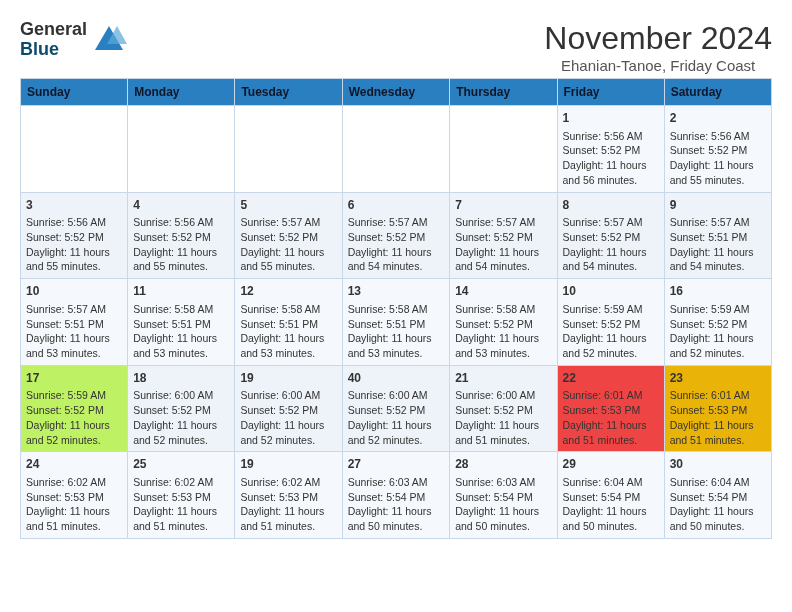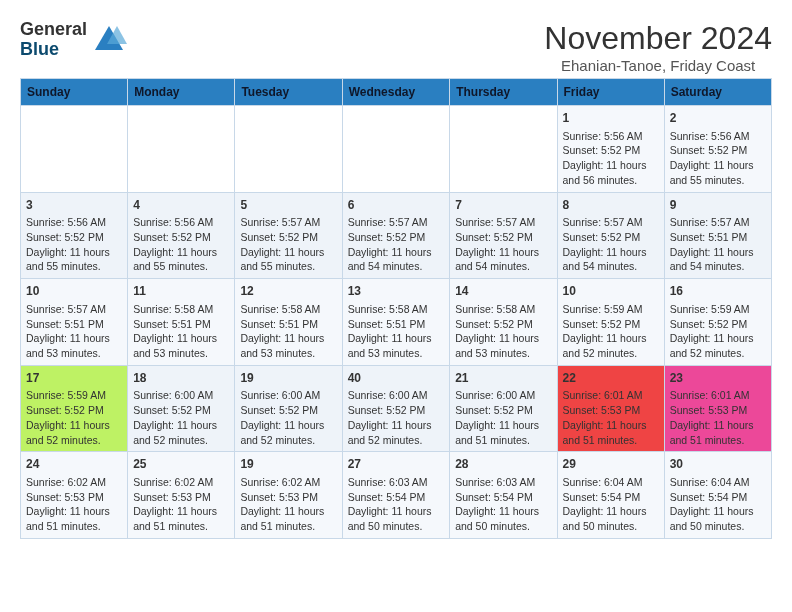--- a/index.html
+++ b/index.html
@@ -153,21 +153,21 @@
         <td><span class="day-num">10</span><span>Sunrise: 5:59 AM</span><br><span>Sunset: 5:52 PM</span><br><span>Daylight: 11 hours</span><br><span>and 52 minutes.</span></td>
         <td><span class="day-num">16</span><span>Sunrise: 5:59 AM</span><br><span>Sunset: 5:52 PM</span><br><span>Daylight: 11 hours</span><br><span>and 52 minutes.</span></td>
       </tr>
       <tr>
         <td style="background: #bef264;"><span class="day-num">17</span><span>Sunrise: 5:59 AM</span><br><span>Sunset: 5:52 PM</span><br><span>Daylight: 11 hours</span><br><span>and 52 minutes.</span></td>
         <td style="background: rgb(238, 243, 249);"><span class="day-num">18</span><span>Sunrise: 6:00 AM</span><br><span>Sunset: 5:52 PM</span><br><span>Daylight: 11 hours</span><br><span>and 52 minutes.</span></td>
         <td style="background: rgb(238, 243, 249);"><span class="day-num">19</span><span>Sunrise: 6:00 AM</span><br><span>Sunset: 5:52 PM</span><br><span>Daylight: 11 hours</span><br><span>and 52 minutes.</span></td>
         <td style="background: rgb(238, 243, 249);"><span class="day-num">40</span><span>Sunrise: 6:00 AM</span><br><span>Sunset: 5:52 PM</span><br><span>Daylight: 11 hours</span><br><span>and 52 minutes.</span></td>
         <td style="background: rgb(238, 243, 249); margin-left: 29px;"><span class="day-num">21</span><span>Sunrise: 6:00 AM</span><br><span>Sunset: 5:52 PM</span><br><span>Daylight: 11 hours</span><br><span>and 51 minutes.</span></td>
         <td style="background: #ef4444;"><span class="day-num">22</span><span>Sunrise: 6:01 AM</span><br><span>Sunset: 5:53 PM</span><br><span>Daylight: 11 hours</span><br><span>and 51 minutes.</span></td>
-        <td style="background: #ec4899;"><span class="day-num">23</span><span>Sunrise: 6:01 AM</span><br><span>Sunset: 5:53 PM</span><br><span>Daylight: 11 hours</span><br><span>and 51 minutes.</span></td>
+        <td style="background: #eab308;"><span class="day-num">23</span><span>Sunrise: 6:01 AM</span><br><span>Sunset: 5:53 PM</span><br><span>Daylight: 11 hours</span><br><span>and 51 minutes.</span></td>
       </tr>
       <tr>
         <td><span class="day-num">24</span><span>Sunrise: 6:02 AM</span><br><span>Sunset: 5:53 PM</span><br><span>Daylight: 11 hours</span><br><span>and 51 minutes.</span></td>
         <td><span class="day-num">25</span><span>Sunrise: 6:02 AM</span><br><span>Sunset: 5:53 PM</span><br><span>Daylight: 11 hours</span><br><span>and 51 minutes.</span></td>
         <td><span class="day-num">19</span><span>Sunrise: 6:02 AM</span><br><span>Sunset: 5:53 PM</span><br><span>Daylight: 11 hours</span><br><span>and 51 minutes.</span></td>
         <td><span class="day-num">27</span><span>Sunrise: 6:03 AM</span><br><span>Sunset: 5:54 PM</span><br><span>Daylight: 11 hours</span><br><span>and 50 minutes.</span></td>
         <td><span class="day-num">28</span><span>Sunrise: 6:03 AM</span><br><span>Sunset: 5:54 PM</span><br><span>Daylight: 11 hours</span><br><span>and 50 minutes.</span></td>
         <td><span class="day-num">29</span><span>Sunrise: 6:04 AM</span><br><span>Sunset: 5:54 PM</span><br><span>Daylight: 11 hours</span><br><span>and 50 minutes.</span></td>
         <td><span class="day-num">30</span><span>Sunrise: 6:04 AM</span><br><span>Sunset: 5:54 PM</span><br><span>Daylight: 11 hours</span><br><span>and 50 minutes.</span></td>
       </tr>

